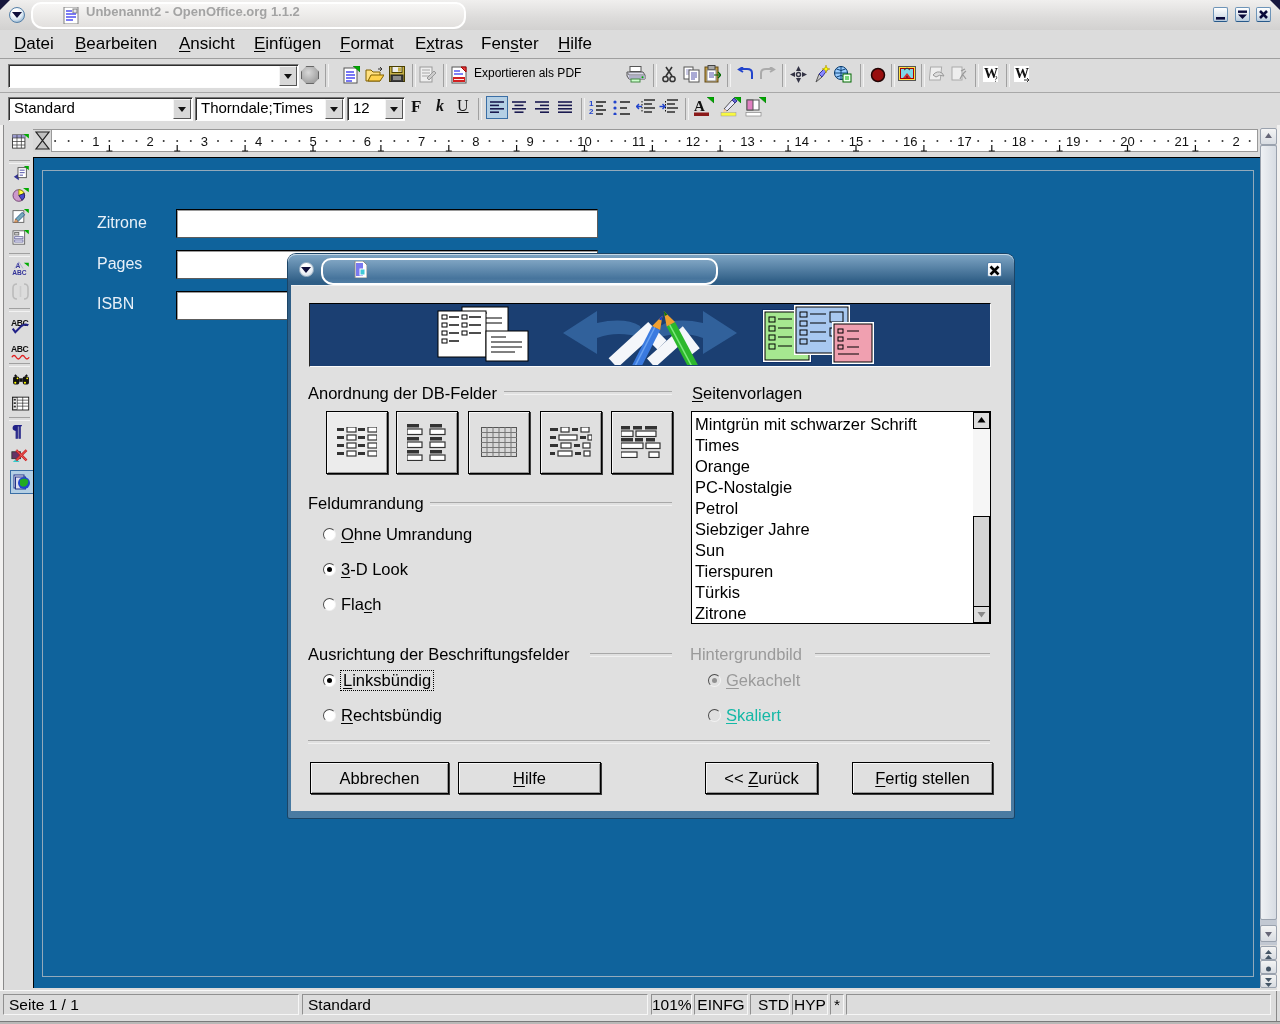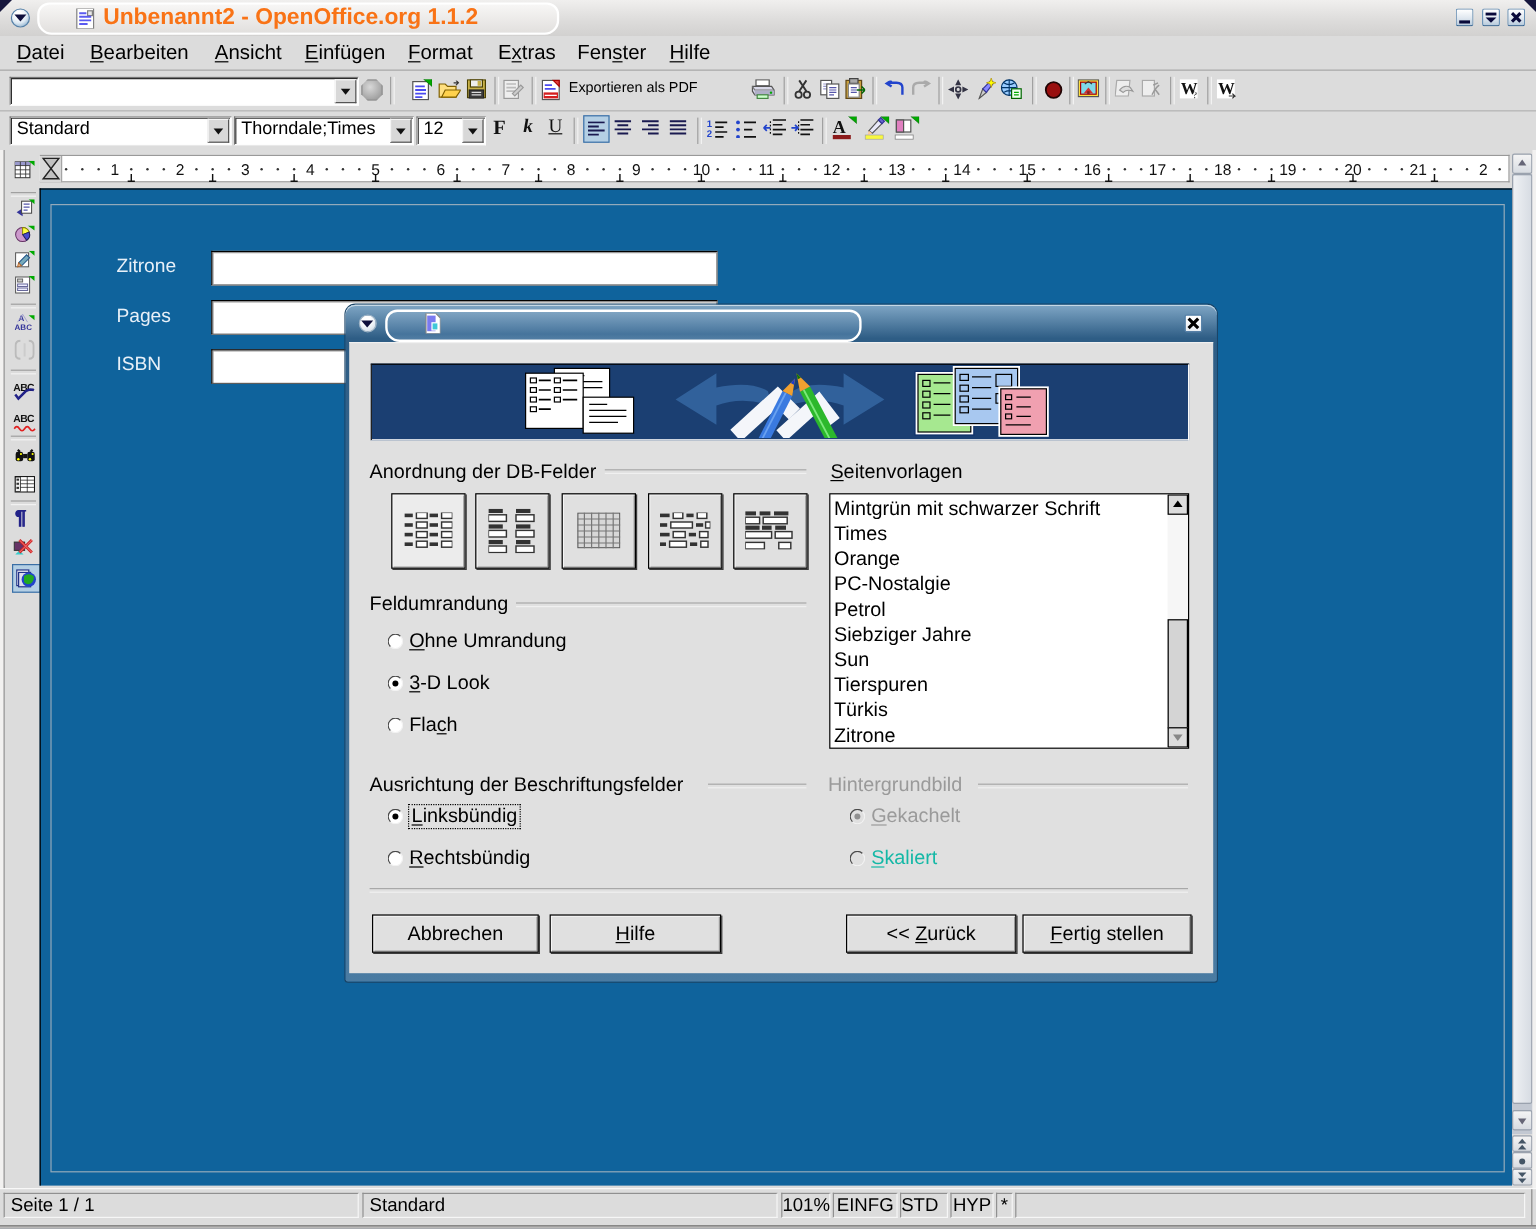--- a/index.html
+++ b/index.html
@@ -1,19 +1,19 @@
 <!DOCTYPE html>
 <html><head><meta charset="utf-8"><style>
 html,body{margin:0;padding:0}
 body{width:1280px;height:1024px;position:relative;background:#17173d;font-family:"Liberation Sans",sans-serif;overflow:hidden}
 .a{position:absolute}
 .win{left:0;top:0;width:1280px;height:1024px;background:#dcdcdc;border-radius:9px 9px 0 0}
 .tbar{left:0;top:0;width:1280px;height:30px;background:linear-gradient(#f0efee,#dcdbda 60%,#d2d1d0);border-radius:9px 9px 0 0}
 .ttab{left:31px;top:2px;width:435px;height:27px;background:linear-gradient(#f7f6f5,#e2e0de);border:2px solid #fff;border-radius:10px 10px 12px 12px;box-sizing:border-box}
-.titletext{left:86px;top:4px;font-size:19px;font-weight:bold;color:#f97316;letter-spacing:0px}
+.titletext{left:86px;top:4px;font-size:13px;font-weight:bold;color:#a3a3a3;letter-spacing:0px}
 .mbtn{left:9px;top:7px;width:16px;height:16px;border-radius:50%;background:radial-gradient(circle at 40% 30%,#ffffff 20%,#dce8f2 55%,#9cbad4 80%,#3a6ea0);border:1px solid #5580a8;box-sizing:border-box}
 .mbtn:after{content:"";position:absolute;left:2px;top:4px;border-left:5px solid transparent;border-right:5px solid transparent;border-top:6px solid #10103c}
 .wbtn{top:7px;width:15px;height:15px;background:linear-gradient(#ffffff,#dfe7ef 55%,#b8cbdd);border:1px solid #6d94b8;border-bottom-color:#27598a;box-sizing:border-box;border-radius:2px;text-align:center;font-weight:bold;font-size:12px;line-height:13px;color:#09093a}
 .menubar{left:0;top:30px;width:1280px;height:28px;background:#dcdcdc;border-bottom:1px solid #9f9f9f}
 .mi{position:absolute;top:4px;font-size:17px;color:#000}
 u{text-decoration:underline;text-underline-offset:2px}
 .toolbar1{left:0;top:59px;width:1280px;height:33px;background:#dcdcdc;border-bottom:1px solid #a8a8a8}
 .toolbar2{left:0;top:93px;width:1280px;height:32px;background:#dcdcdc;border-bottom:1px solid #b5b5b5}
 .combo{background:#fff;border:1px solid;border-color:#777 #fdfdfd #fdfdfd #777;box-shadow:inset 1px 1px 0 #2e2e2e;font-size:15px;color:#000}
 .combo .dd{position:absolute;right:1px;top:1px;bottom:1px;width:16px;background:#d8d8d8;border:1px solid;border-color:#f5f5f5 #555 #555 #f5f5f5}
@@ -612,21 +612,21 @@
         <path d="M7.5 5 L11 1 L4 1 Z M7.5 10 L11 6 L4 6 Z" fill="#456"></path>
       </svg></div>
 </div>
 <div class="a rborder"></div>
 
 <div class="a statusbar">
 <div class="scell" style="left:3px;width:296px;padding-left:5px">Seite 1 / 1</div>
 <div class="scell" style="left:302px;width:346px;padding-left:5px">Standard</div>
 <div class="scell" style="left:651px;width:41px;text-align:center">101%</div>
 <div class="scell" style="left:694px;width:54px;text-align:center">EINFG</div>
-<div class="scell" style="left:750px;width:40px;text-align:left">STD</div>
+<div class="scell" style="left:750px;width:40px;text-align:right">STD</div>
 <div class="scell" style="left:792px;width:36px;text-align:center">HYP</div>
 <div class="scell" style="left:830px;width:14px;text-align:center">*</div>
 <div class="scell" style="left:846px;width:425px"></div>
     <div class="a" style="left:1276px;top:0px;width:1px;height:31px;background:#8a8a8a"></div>
 </div>
 <div class="a bbar"></div>
 
 <div class="a dlg" id="dlg">
 <div class="a dlgframe"></div>
 <div class="a dlgtab"></div>
@@ -891,15 +891,15 @@
 <div class="glabel" style="left:402px;top:391px;color:#9a9a9a">Hintergrundbild</div>
 <div class="gline" style="left:527px;top:399px;width:175px"></div>
 <div class="radio rdotg" style="left:420px;top:420px;background:#e0e0e0"></div>
 <div class="rlabel" style="left:438px;top:417px;color:#9a9a9a"><u>G</u>ekachelt</div>
 <div class="radio" style="left:420px;top:455px;background:#e0e0e0"></div>
 <div class="rlabel" style="left:438px;top:452px;color:#14b8a6"><u>S</u>kaliert</div>
 
 <div class="gline" style="left:20px;top:486px;width:682px"></div>
 <div class="pbtn" style="left:22px;top:508px;width:139px">Abbrechen</div>
 <div class="pbtn" style="left:170px;top:508px;width:143px"><u>H</u>ilfe</div>
-<div class="pbtn" style="left:417px;top:508px;width:142px">&lt;&lt; <u>Z</u>urück</div>
+<div class="pbtn" style="left:417px;top:508px;width:113px">&lt;&lt; <u>Z</u>urück</div>
 <div class="pbtn" style="left:564px;top:508px;width:141px"><u>F</u>ertig stellen</div>
 </div>
 
 </body></html>

